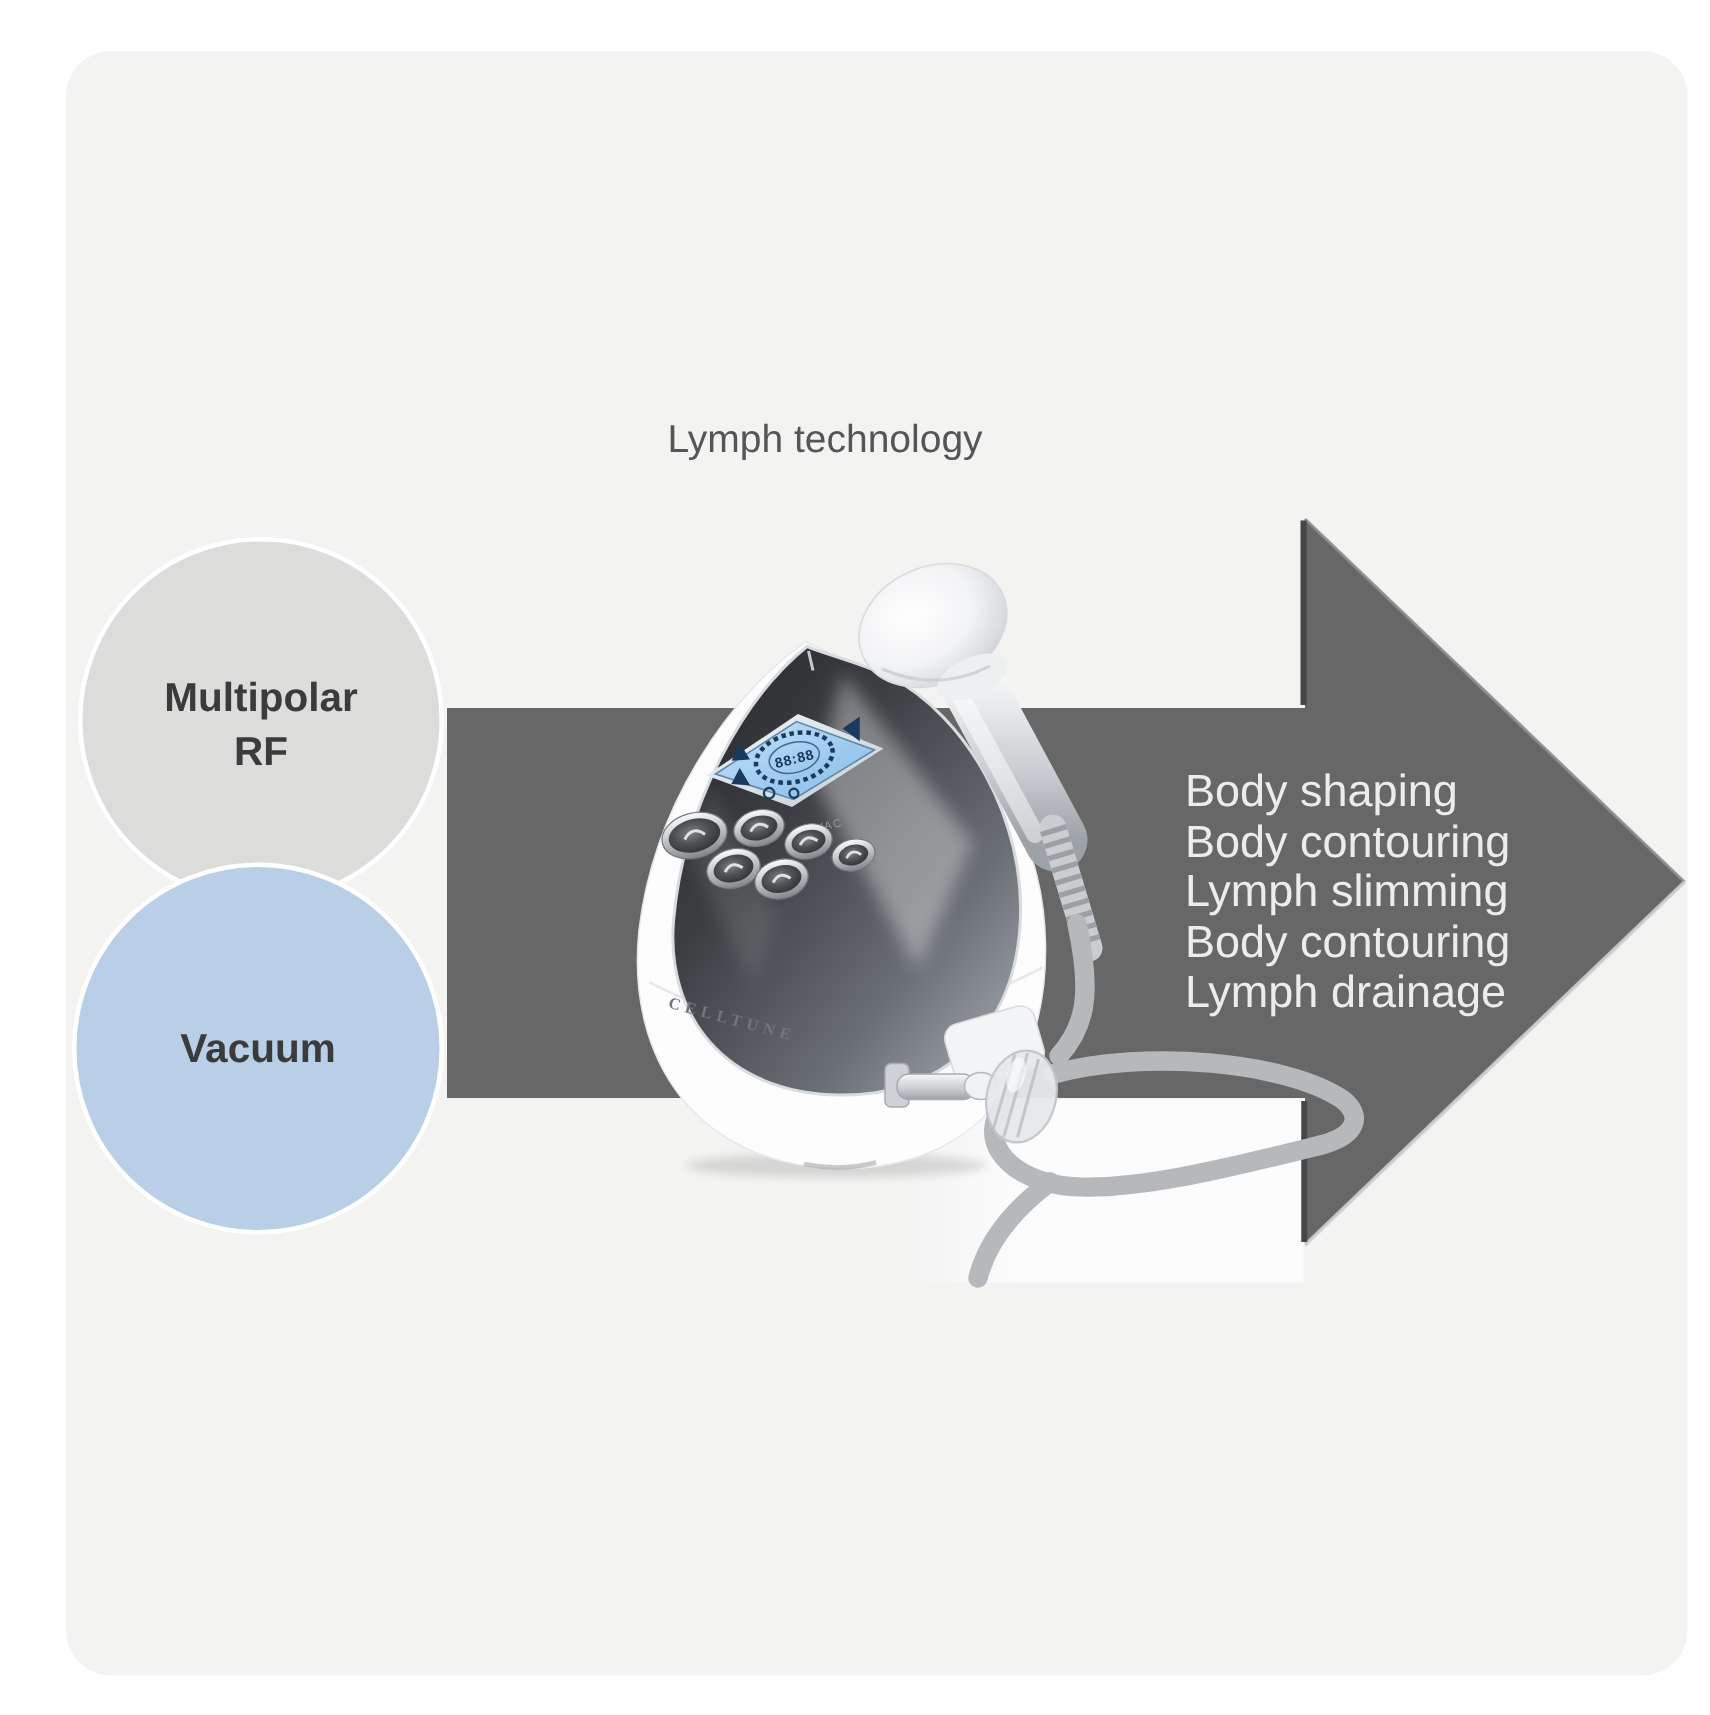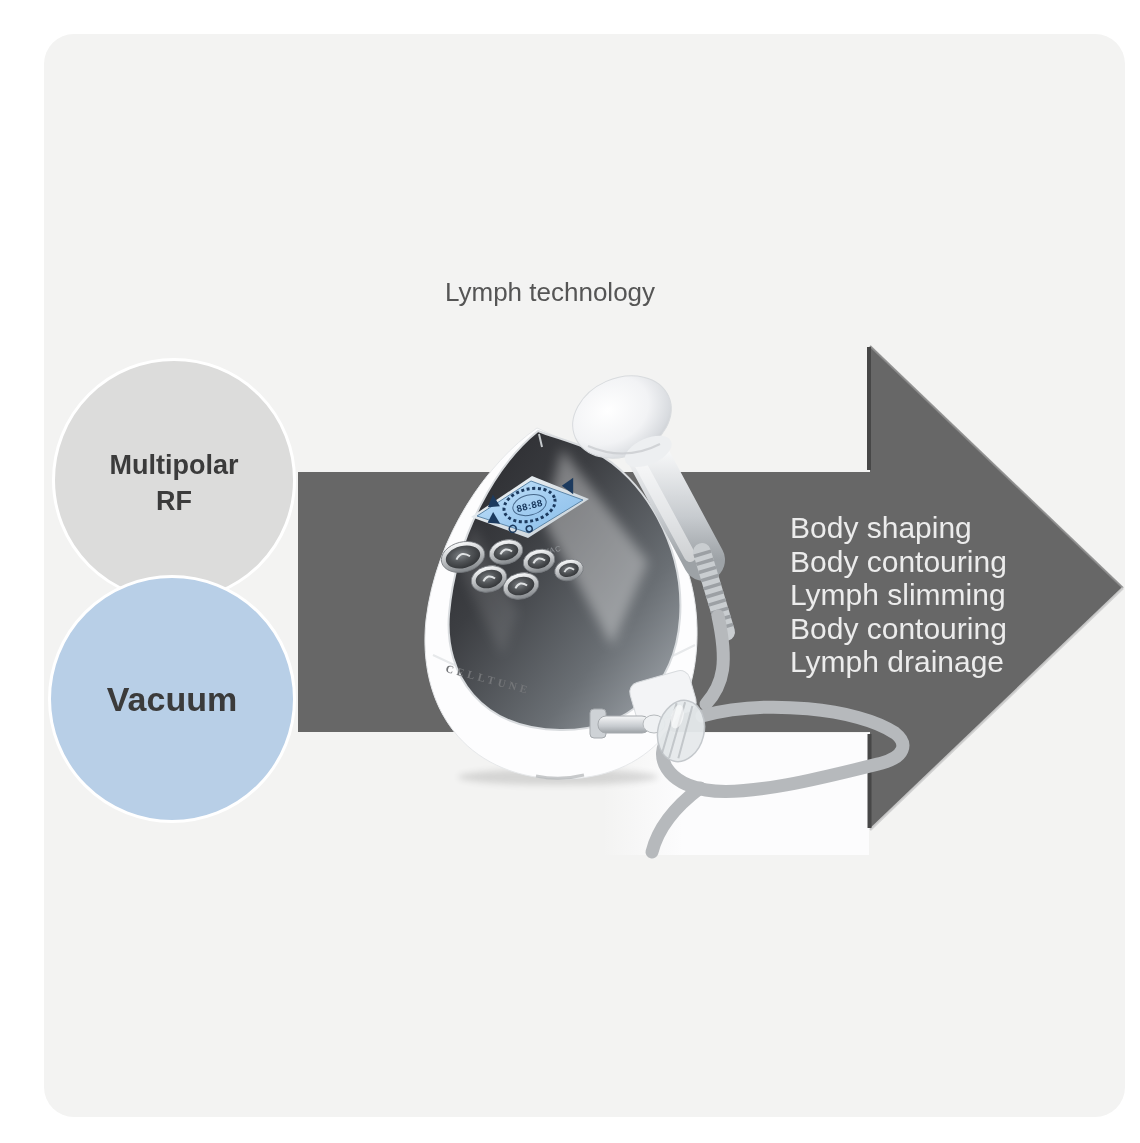--- a/index.html
+++ b/index.html
@@ -6,21 +6,21 @@
   .canvas{position:relative;width:1140px;height:1143px;background:#ffffff;overflow:hidden;
           font-family:"Liberation Sans",sans-serif;}
   .card{position:absolute;left:44px;top:34px;width:1081px;height:1083px;
         background:#f3f3f2;border-radius:30px;z-index:1;}
   svg.diagram{position:absolute;left:0;top:0;z-index:2;}
   .circle{position:absolute;border-radius:50%;border:3px solid #ffffff;box-sizing:border-box;
           display:flex;flex-direction:column;align-items:center;justify-content:center;
           font-weight:bold;color:#3b3b3b;text-align:center;z-index:3;}
   .circle.rf{left:52px;top:358px;width:244px;height:244px;background:#dcdcdb;
              font-size:27px;line-height:36px;padding-top:6px;}
-  .circle.vac{left:48px;top:575px;width:248px;height:248px;background:#b8cfe7;font-size:34px;}
+  .circle.vac{left:48px;top:575px;width:248px;height:248px;background:#b8cfe7;font-size:27px;}
   .intro{position:absolute;left:445px;top:276px;font-size:26px;line-height:33.5px;
          color:#555555;z-index:4;}
   .benefits{position:absolute;left:790px;top:511px;font-size:30px;line-height:33.5px;
             color:#ececec;z-index:4;}
   .intro div,.benefits div{white-space:nowrap;}
 </style>
 </head>
 <body>
 
 <div class="canvas">

